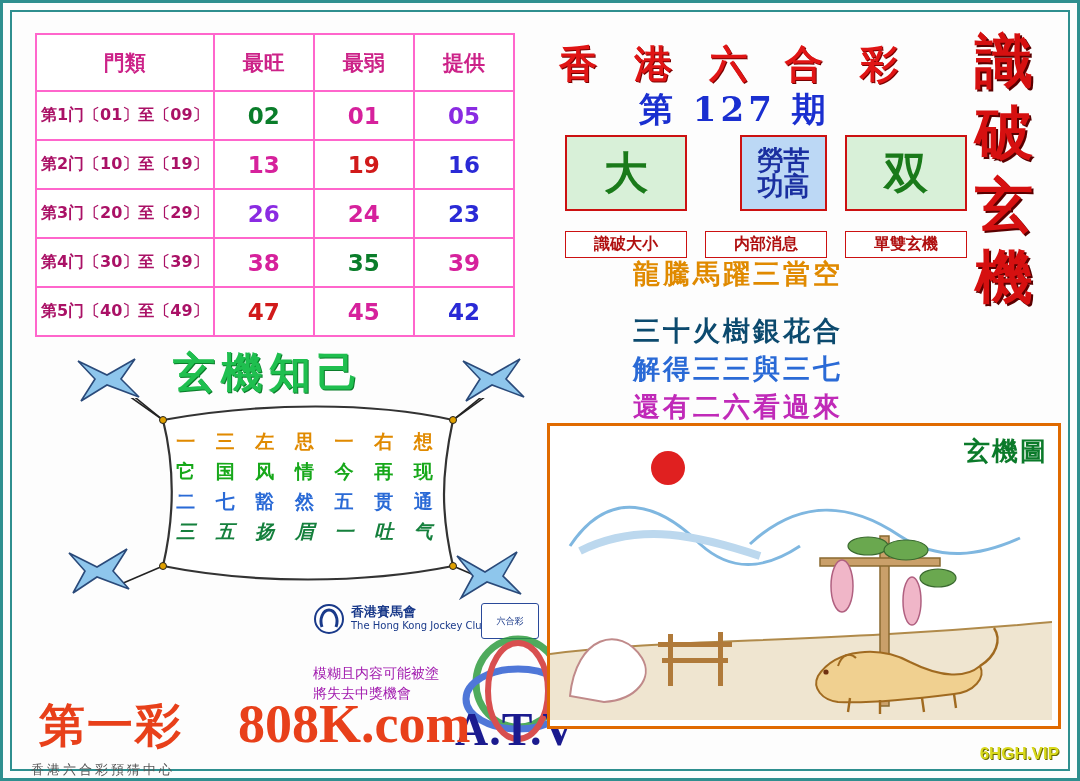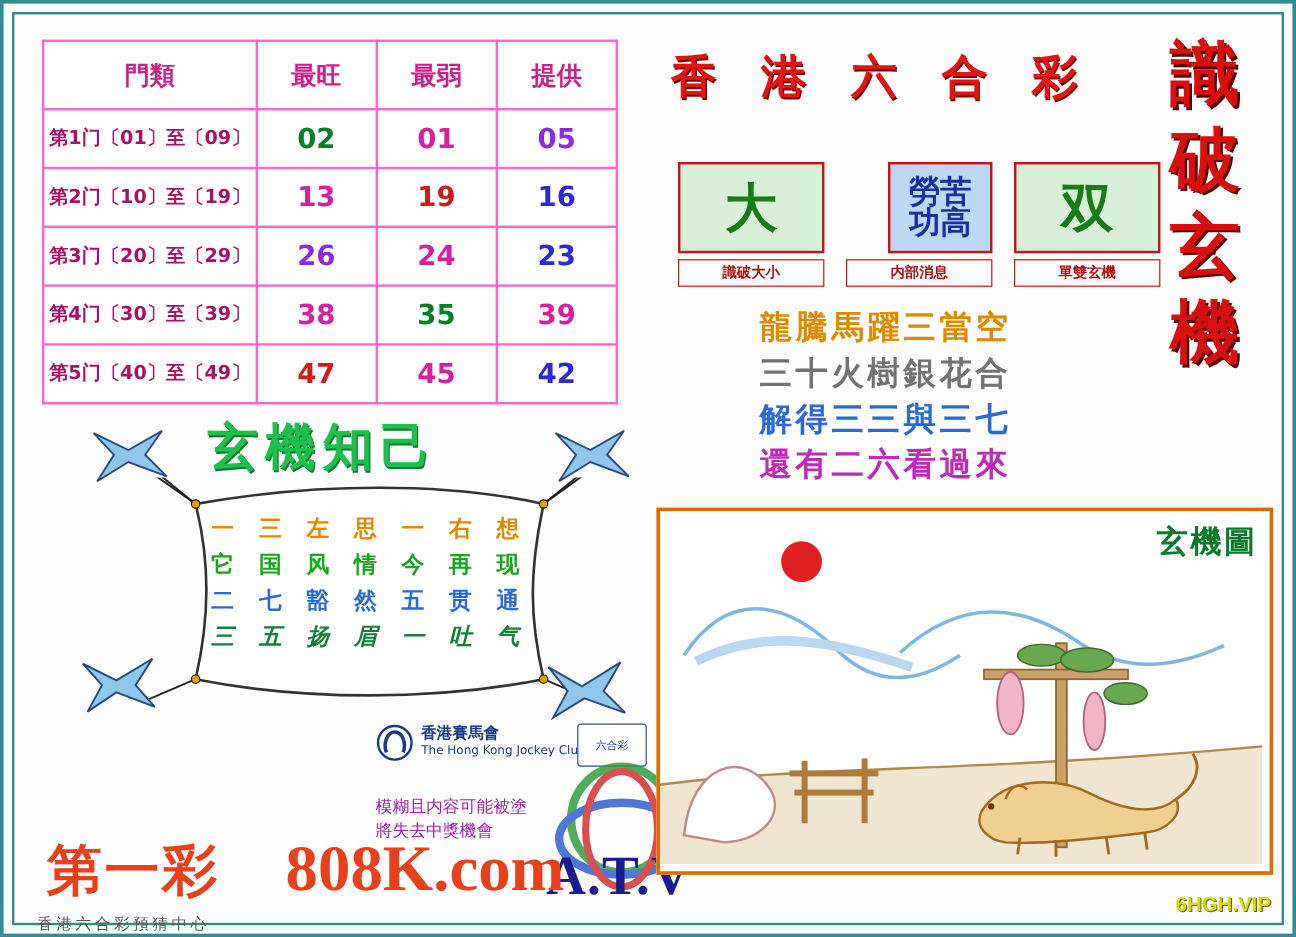--- a/index.html
+++ b/index.html
@@ -150,35 +150,35 @@
   .box-art{
     height:72px;border:2px solid #cc1111;
     display:flex;align-items:center;justify-content:center;
     font-size:44px;font-weight:bold;
     font-family:"DejaVu Serif","Liberation Serif",serif;
   }
   .art1{background:#d8f0d8;color:#1a7a1a;}
   .art2{background:#bcd8f5;color:#1a2fa0;font-size:26px;line-height:26px;}
   .art3{background:#d8f0d8;color:#1a7a1a;}
   .box-cap{
-    margin-top:5px;border:1px solid #cc1111;background:#fff;
-    font-size:12px;color:#b01010;font-weight:bold;padding:2px 0;
+    margin-top:20px;border:1px solid #cc1111;background:#fff;
+    font-size:16px;color:#b01010;font-weight:bold;padding:2px 0;
   }
 
   
   .rhyme{
     position:absolute;left:560px;top:252px;width:350px;
     text-align:center;
     font-family:"DejaVu Serif","Liberation Serif",serif;
     font-size:27px;font-weight:bold;
     line-height:38px;
     letter-spacing:3px;
   }
   .r1{color:#e08a00;}
-  .r2{color:#737373;}
+  .r2{color:#0c4a6e;margin-top:19px;}
   .r3{color:#2a6ad6;}
   .r4{color:#c02ab8;}
 
   
   .picture{
     position:absolute;left:544px;top:420px;width:508px;height:300px;
     border:3px solid #e06a00;
     background:#fff;
     overflow:hidden;
   }
@@ -321,20 +321,21 @@
   </div>
 
   <svg class="atv" viewBox="0 0 120 120">
     <ellipse cx="60" cy="50" rx="42" ry="44" fill="none" stroke="#2a9a3a" stroke-width="7"></ellipse>
     <ellipse cx="60" cy="66" rx="52" ry="30" fill="none" stroke="#2a5ad0" stroke-width="7"></ellipse>
     <ellipse cx="60" cy="58" rx="30" ry="48" fill="none" stroke="#d02a2a" stroke-width="6"></ellipse>
   </svg>
   <div class="atv-text">A.T.V</div>
 
   <div class="hk-title">香 港 六 合 彩</div>
+  <div class="issue">第 127 期</div>
   <div class="big-title">識破玄機</div>
 
   <div class="boxes">
     <div class="box-item">
       <div class="box-art art1">大</div>
       <div class="box-cap">識破大小</div>
     </div>
     <div class="box-item">
       <div class="box-art art2" style="flex-direction:column;margin-left:35px;">
         <div>勞苦</div>

